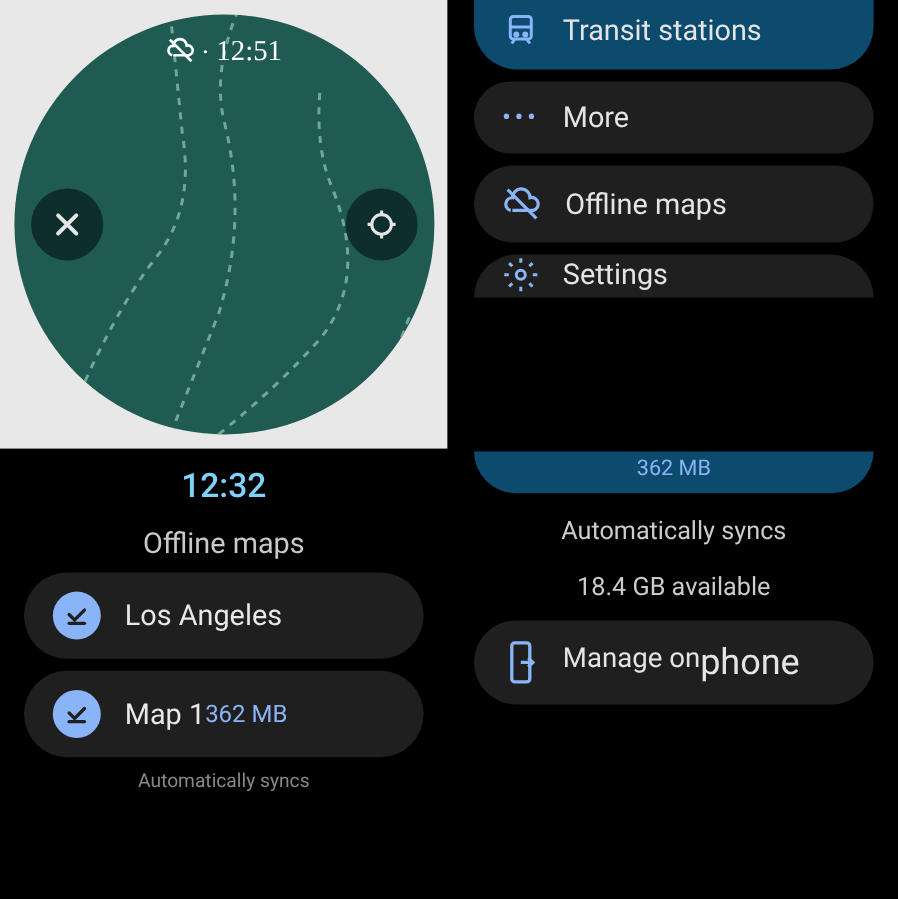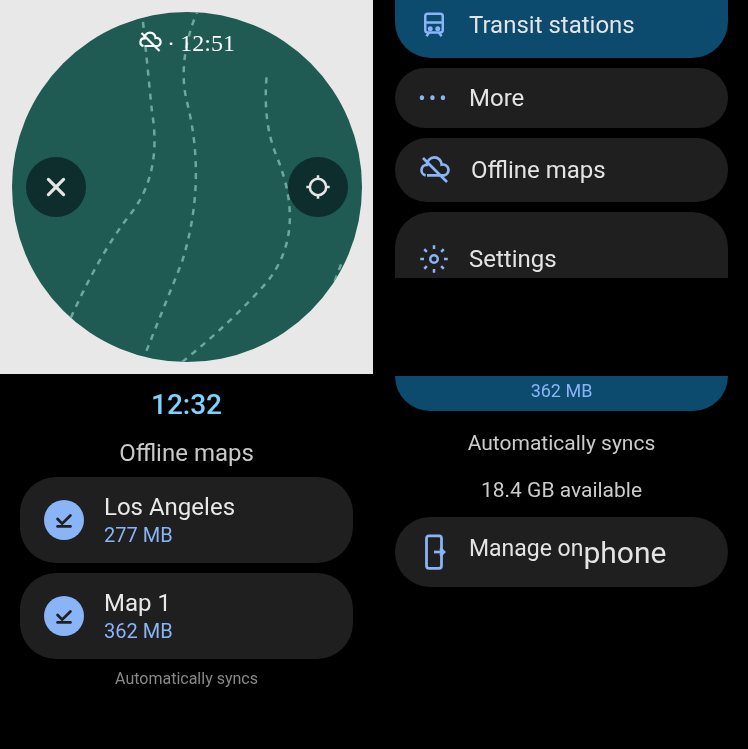--- a/index.html
+++ b/index.html
@@ -80,39 +80,39 @@
     border-radius: 0 0 36px 36px;
     padding: 10px 24px 18px;
     margin: 0 20px 10px;
     display:flex;
     align-items:center;
     gap:20px;
   }
   .pill-partial-bottom {
     background:#1f1f1f;
     border-radius: 36px 36px 0 0;
-    padding: 32px 24px 4px;
+    padding: 2px 24px 4px;
     margin: 10px 20px 0;
     display:flex;
     align-items:center;
     gap:20px;
   }
   .pill-icon { flex-shrink: 0; display:flex; align-items:center; justify-content:center; }
   .pill-label { color: #e4e4e4; font-size: 24px; }
   .accent { color: #8ab4f8; }
   .small-accent { color: #8ab4f8; font-size: 18px; margin-top:2px; }
   
   .p3-time { color: #7dd3fc; font-size: 28px; text-align: center; margin-top: 12px; font-weight: 500; }
   .p3-title { color: #c9c9c9; font-size: 24px; text-align: center; margin: 18px 0 8px; }
   .download-badge {
     width: 40px; height: 40px; border-radius: 50%;
     background: #8ab4f8; display: flex; align-items: center; justify-content: center;
     flex-shrink: 0;
   }
-  .map-item-text { display: flex; flex-direction: column; }
+  .map-item-text { display: flex; }
   .map-name { color: #e8e8e8; font-size: 24px; }
   .map-size { color: #8ab4f8; font-size: 20px; margin-top: 2px; }
   .sync-note { color: #888; font-size: 16px; text-align: center; margin-top: 6px; }
   
   .p4-info { color: #ccc; font-size: 21px; text-align: center; line-height: 1.4; }
   .p4-info-block { margin: 18px 8px; }
   .p4-stats { margin: 12px 0; }
 </style>
 </head>
 <body>
@@ -202,21 +202,20 @@
 
   <div class="pill">
     <span class="download-badge">
       <svg width="22" height="22" viewBox="0 0 24 24" fill="none" stroke="#1f1f1f" stroke-width="3" stroke-linecap="round">
         <polyline points="5 11 10 16 19 7"></polyline>
         <line x1="5" y1="19" x2="19" y2="19"></line>
       </svg>
     </span>
     <div class="map-item-text">
       <span class="map-name">Los Angeles</span>
-      <span class="map-size">277 MB</span>
     </div>
   </div>
 
   <div class="pill">
     <span class="download-badge">
       <svg width="22" height="22" viewBox="0 0 24 24" fill="none" stroke="#1f1f1f" stroke-width="3" stroke-linecap="round">
         <polyline points="5 11 10 16 19 7"></polyline>
         <line x1="5" y1="19" x2="19" y2="19"></line>
       </svg>
     </span>

